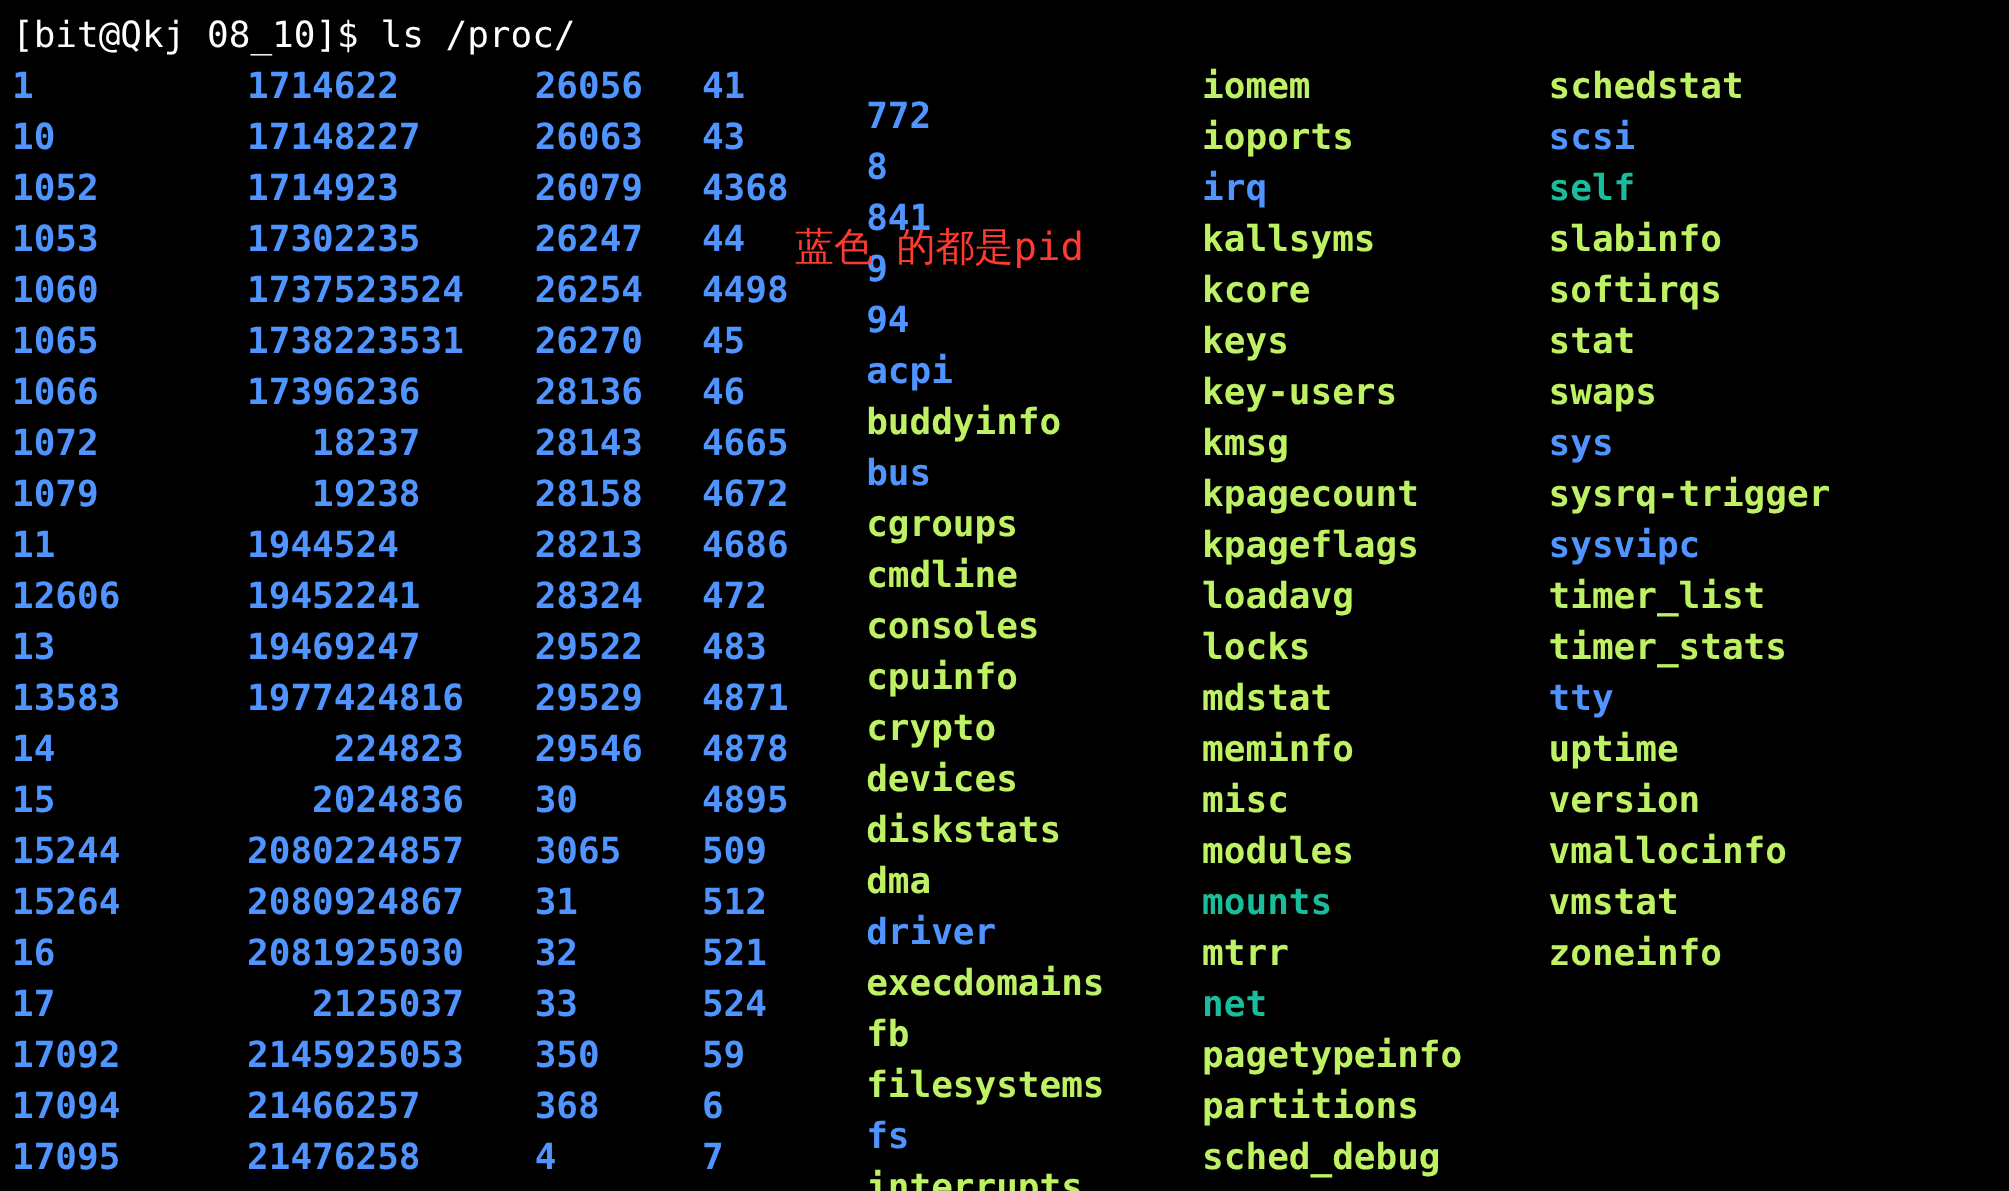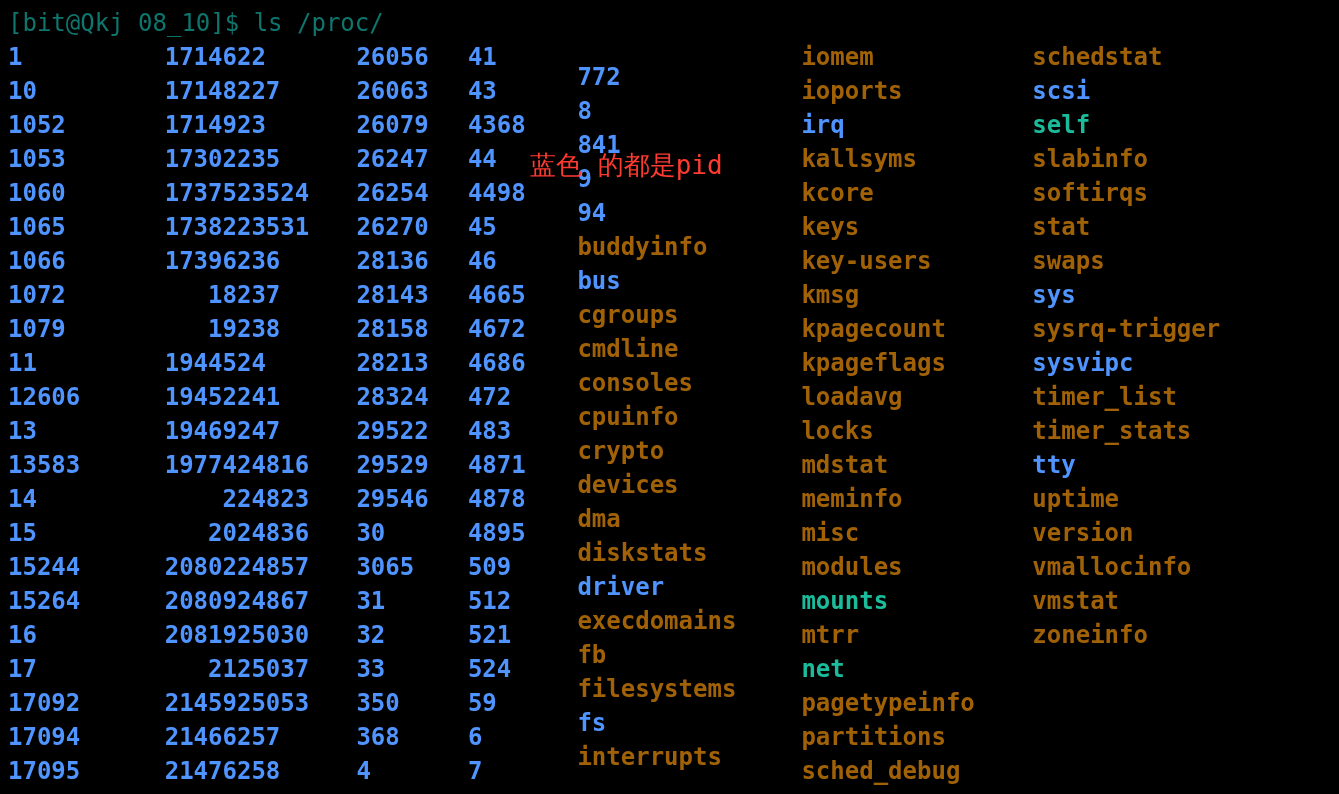--- a/index.html
+++ b/index.html
@@ -14,21 +14,21 @@
   .terminal {
     position: relative;
     width: 1339px;
     height: 794px;
     padding: 6px 8px;
     box-sizing: border-box;
     white-space: nowrap;
     overflow: hidden;
   }
   .prompt-line {
-    color: #0f766e;
+    color: #ffffff;
   }
   .columns {
     display: flex;
     align-items: flex-start;
   }
   .col {
     display: flex;
     flex-direction: column;
   }
   .c0 { width: 115px; }
@@ -37,21 +37,21 @@
   .c3 { width: 112px; justify-content: space-between; }
   .c4 { width: 110px; }
   .c5 { width: 225px; margin-top: 20px; }
   .c6 { width: 232px; }
   .c7 { width: 300px; }
   .entry {
     font-weight: bold;
   }
   .t-dir { color: #4f94ff; }  
   .t-sym { color: #1abc9c; }  
-  .t-file { color: #a16207; font-weight: 600; }
+  .t-file { color: #bef264; font-weight: 600; }
   .annotation {
     position: absolute;
     color: #ff3b30;
     font-weight: normal;
     font-size: 26px;
     pointer-events: none;
   }
 </style>
 </head>
 <body>
@@ -178,30 +178,31 @@
         <span class="entry t-dir">59</span>
         <span class="entry t-dir">6</span>
         <span class="entry t-dir">7</span>
       </div>
       <div class="col c5">
         <span class="entry t-dir">772</span>
         <span class="entry t-dir">8</span>
         <span class="entry t-dir">841</span>
         <span class="entry t-dir">9</span>
         <span class="entry t-dir">94</span>
+        <span class="entry t-dir">acpi</span>
         <span class="entry t-file">buddyinfo</span>
         <span class="entry t-dir">bus</span>
         <span class="entry t-file">cgroups</span>
         <span class="entry t-file">cmdline</span>
         <span class="entry t-file">consoles</span>
         <span class="entry t-file">cpuinfo</span>
         <span class="entry t-file">crypto</span>
         <span class="entry t-file">devices</span>
+        <span class="entry t-file">diskstats</span>
         <span class="entry t-file">dma</span>
-        <span class="entry t-file">diskstats</span>
         <span class="entry t-dir">driver</span>
         <span class="entry t-file">execdomains</span>
         <span class="entry t-file">fb</span>
         <span class="entry t-file">filesystems</span>
         <span class="entry t-dir">fs</span>
         <span class="entry t-file">interrupts</span>
       </div>
       <div class="col c6">
         <span class="entry t-file">iomem</span>
         <span class="entry t-file">ioports</span>

